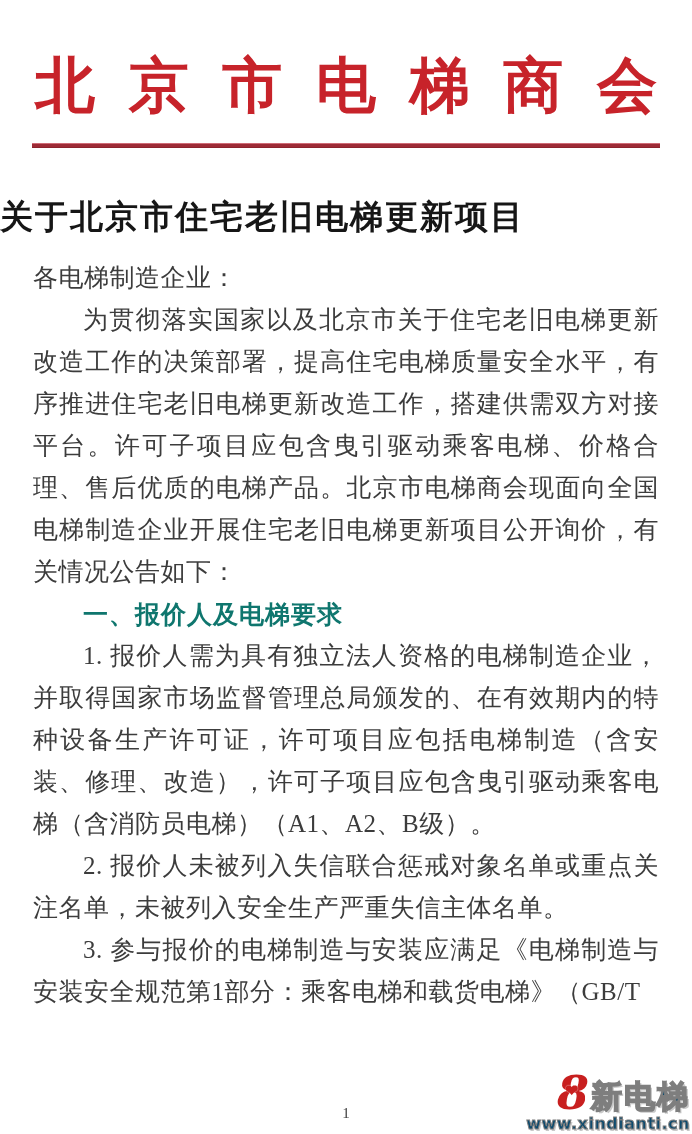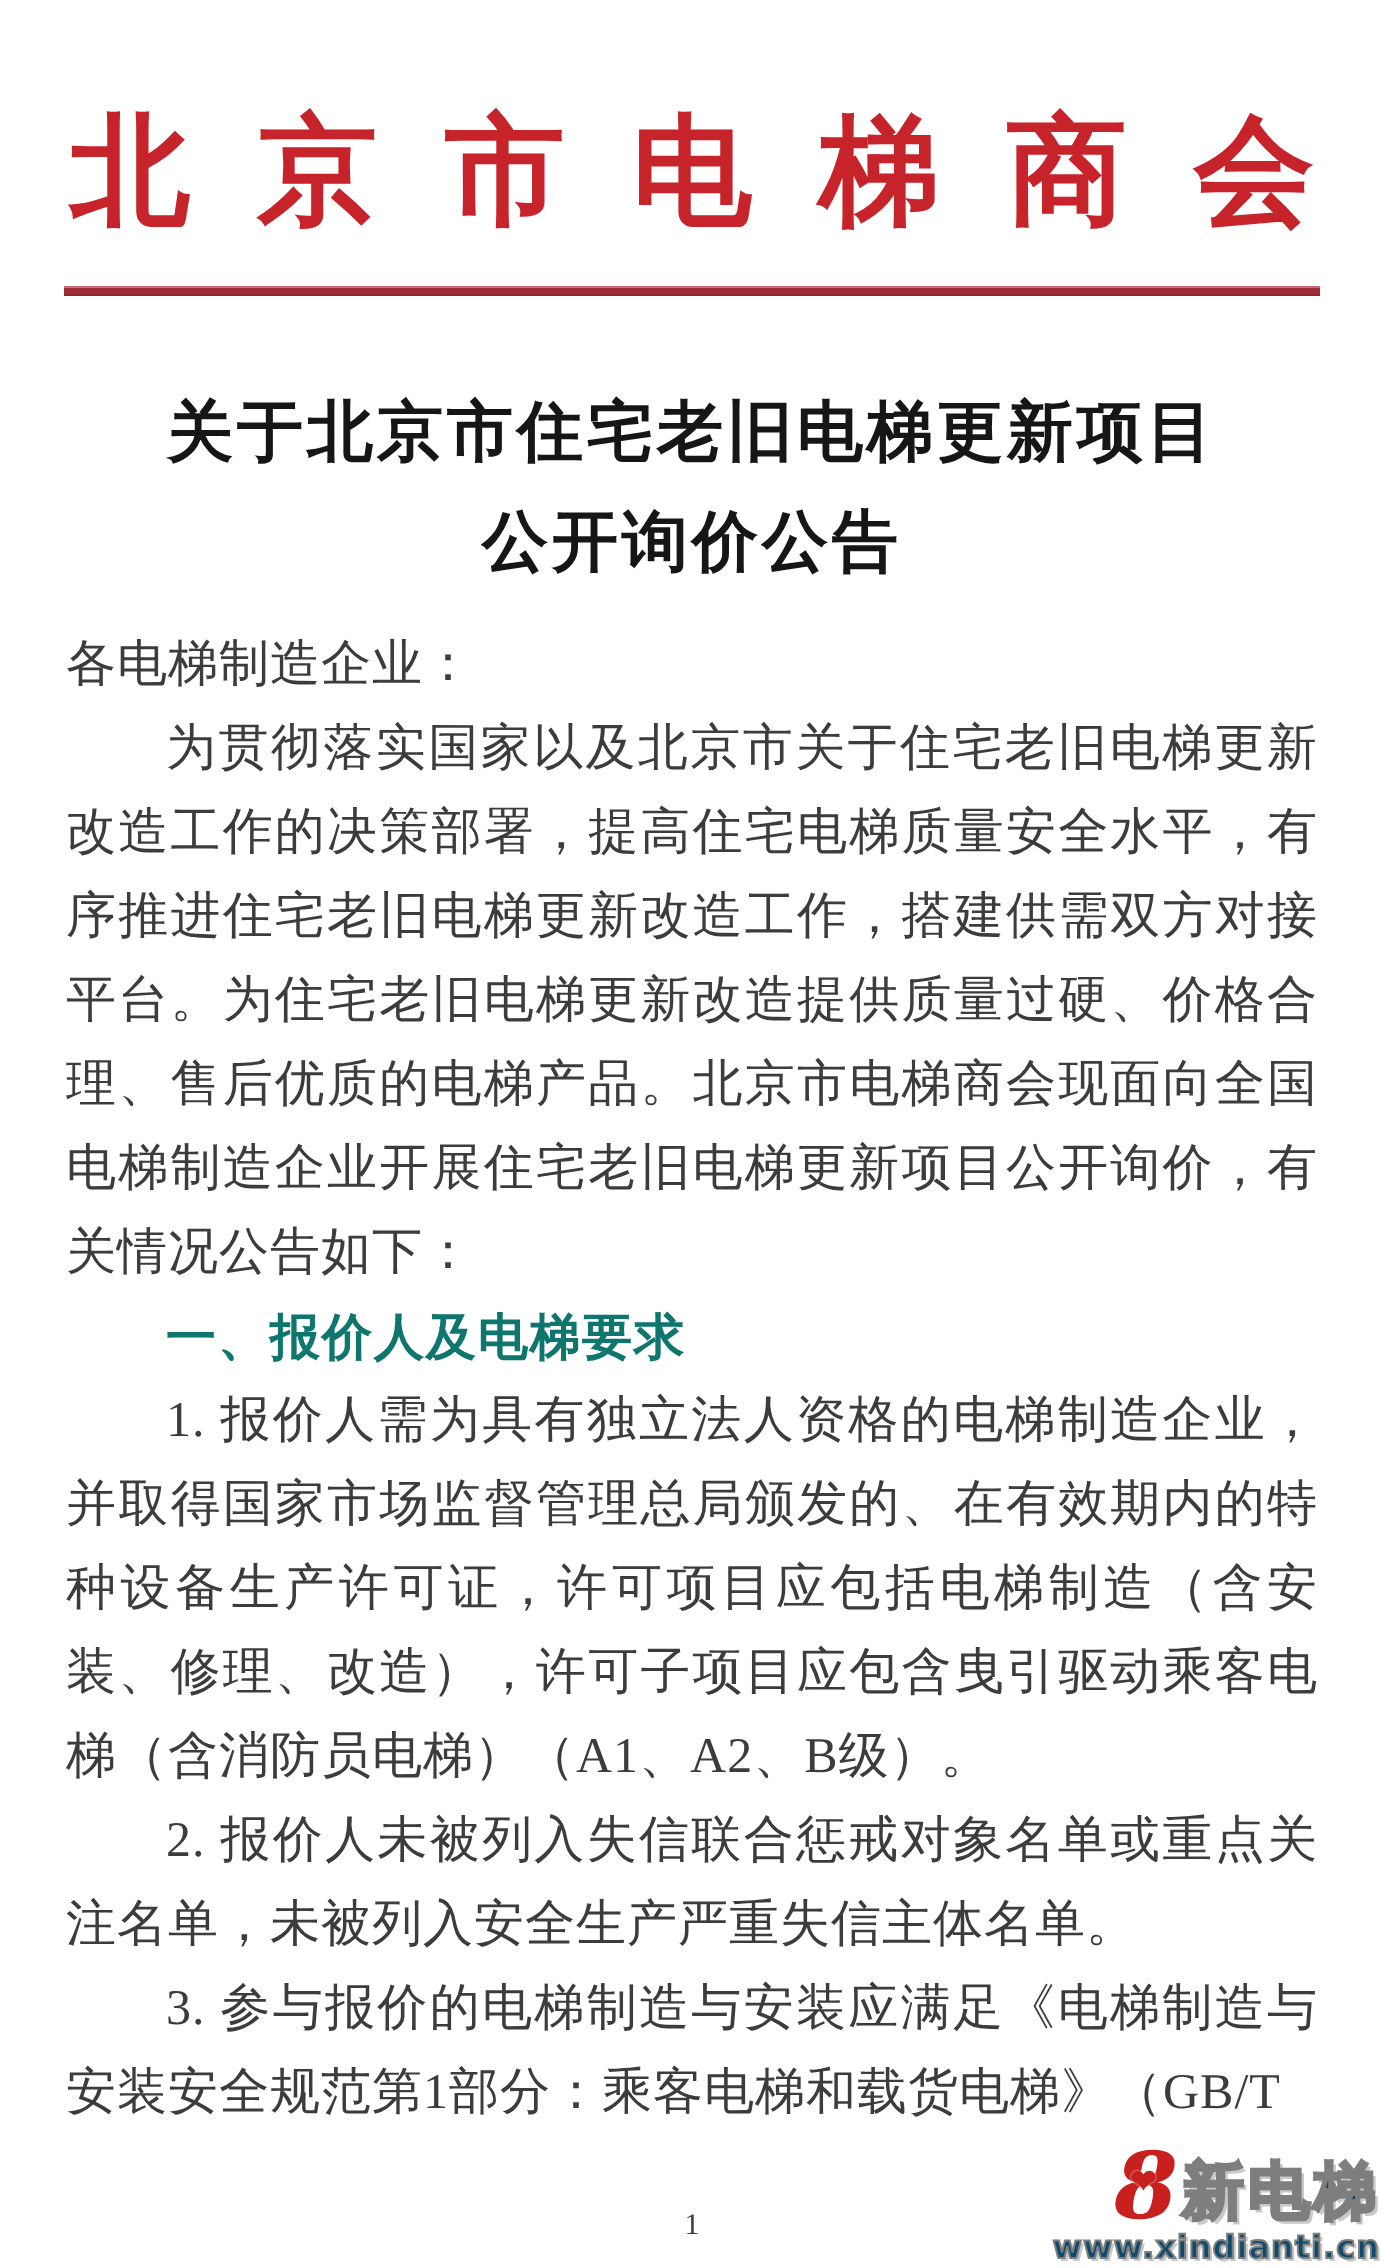--- a/index.html
+++ b/index.html
@@ -32,21 +32,20 @@
     height:3px;
     margin:17px auto 0 auto;
     background:#9e2b36;
     border-top:1px solid #cf6b76;
     border-bottom:1px solid #8c232d;
   }
 
   
   .doc-title {
     margin-top:42px;
-    text-align:center;
     font-weight:bold;
     color:#161616;
     font-size:33px;
     line-height:55px;
     letter-spacing:2px;
   }
 
   
   .doc-body {
     margin-top:12px;
@@ -131,26 +130,25 @@
 
 <div class="page">
 
   <div class="letterhead">
     <div class="letterhead-name">北京市电梯商会</div>
     <div class="letterhead-rule"></div>
   </div>
 
   <div class="doc-title">
     <div>关于北京市住宅老旧电梯更新项目</div>
-    <div>公开询价公告</div>
   </div>
 
   <div class="doc-body">
     <p class="salutation">各电梯制造企业：</p>
-    <p class="p-indent">为贯彻落实国家以及北京市关于住宅老旧电梯更新改造工作的决策部署，提高住宅电梯质量安全水平，有序推进住宅老旧电梯更新改造工作，搭建供需双方对接平台。为住宅老旧电梯更新改造提供质量过硬、价格合理、售后优质的电梯产品。北京市电梯商会现面向全国电梯制造企业开展住宅老旧电梯更新项目公开询价，有关情况公告如下：</p>
+    <p class="p-indent">为贯彻落实国家以及北京市关于住宅老旧电梯更新改造工作的决策部署，提高住宅电梯质量安全水平，有序推进住宅老旧电梯更新改造工作，搭建供需双方对接平台。许可子项目应包含曳引驱动乘客电梯、价格合理、售后优质的电梯产品。北京市电梯商会现面向全国电梯制造企业开展住宅老旧电梯更新项目公开询价，有关情况公告如下：</p>
     <p class="section-heading">一、报价人及电梯要求</p>
     <p class="p-indent">1. 报价人需为具有独立法人资格的电梯制造企业，并取得国家市场监督管理总局颁发的、在有效期内的特种设备生产许可证，许可项目应包括电梯制造（含安装、修理、改造），许可子项目应包含曳引驱动乘客电梯（含消防员电梯）（A1、A2、B级）。</p>
     <p class="p-indent">2. 报价人未被列入失信联合惩戒对象名单或重点关注名单，未被列入安全生产严重失信主体名单。</p>
     <p class="p-indent">3. 参与报价的电梯制造与安装应满足《电梯制造与安装安全规范第1部分：乘客电梯和载货电梯》（GB/T</p>
   </div>
 
   <div class="page-number">1</div>
 
   <div class="watermark">
     <div class="wm-top">

